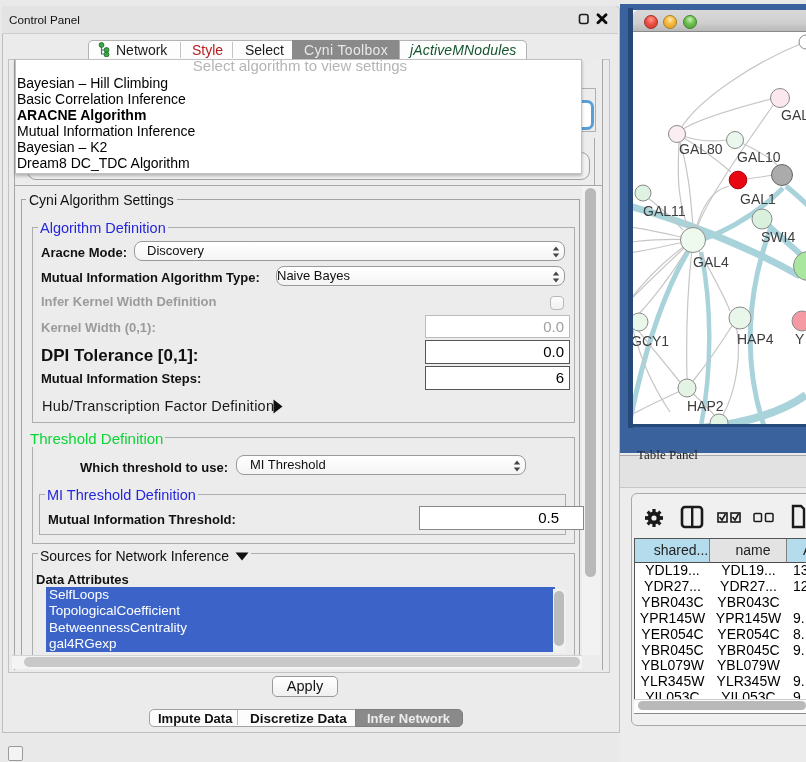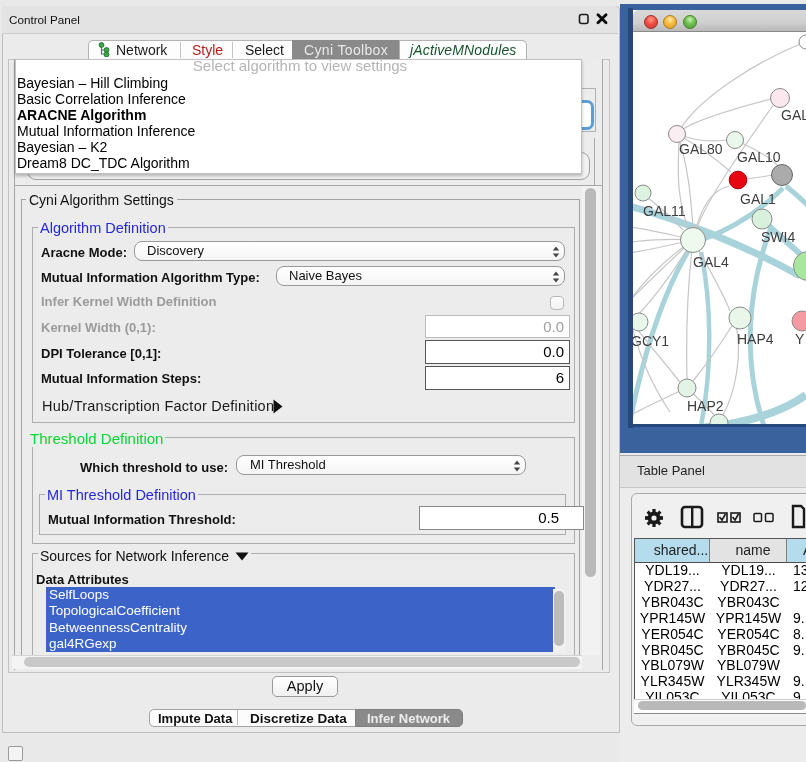--- a/index.html
+++ b/index.html
@@ -92,21 +92,21 @@
     <text x="631" y="346">GCY1</text>
     <text x="737" y="344">HAP4</text>
     <text x="795" y="344">Y</text>
     <text x="687" y="411">HAP2</text>
   </g>
 </svg>
 
 <div class="abs" style="left:620px;top:453px;width:186px;height:309px;background:#ececec;"></div>
 <div class="abs" style="left:620px;top:455px;width:186px;height:31px;background:#e2e2e2;
      border-top:1px solid #a8a8a8;border-bottom:1px solid #c6c6c6;"></div>
-<div class="abs" style="left:637px;top:463px;font-size:13px;color:#222;">Table Panel</div>
+<div class="abs" style="left:637px;top:447px;font-size:13px;color:#222;font-family:Liberation Serif, serif;">Table Panel</div>
 
 <div class="abs" style="left:631px;top:493px;width:180px;height:231px;background:#f0f0f0;
      border:1px solid #a9a9a9;border-radius:6px;"></div>
 
 <svg class="abs" style="left:640px;top:503px;" width="166" height="30" viewBox="0 0 166 30">
   <g fill="#1a1a1a">
 
     <g transform="translate(14,15)">
       <g>
         <rect x="-1.6" y="-9" width="3.2" height="18"></rect>
@@ -206,30 +206,30 @@
 
 <div class="abs" style="left:32px;top:227px;width:541px;height:194px;border:1px solid #adadad;"></div>
 <div class="abs" style="left:38px;top:220px;background:#ececec;padding:0 2px;font-size:14.5px;color:#2626dd;">Algorithm Definition</div>
 
 <div class="abs b" style="left:41px;top:245px;font-size:13px;color:#111;">Aracne Mode:</div>
 <div class="abs combo" style="left:134px;top:241px;width:429px;height:18px;"><span style="margin-left:12px;">Discovery</span><svg style="position:absolute;right:4px;top:3.5px;" width="8" height="12" viewBox="0 0 8 12">
       <path d="M4,0.5 L7.2,4.5 L0.8,4.5 z" fill="#444"></path>
       <path d="M4,11.5 L7.2,7.5 L0.8,7.5 z" fill="#444"></path>
     </svg></div>
 <div class="abs b" style="left:41px;top:270px;font-size:13px;color:#111;">Mutual Information Algorithm Type:</div>
-<div class="abs combo" style="left:276px;top:266px;width:287px;height:18px;"><span style="margin-left:12px;">Naive Bayes</span><svg style="position:absolute;right:4px;top:3.5px;" width="8" height="12" viewBox="0 0 8 12">
+<div class="abs combo" style="left:276px;top:266px;width:287px;height:18px;"><span style="">Naive Bayes</span><svg style="position:absolute;right:4px;top:3.5px;" width="8" height="12" viewBox="0 0 8 12">
       <path d="M4,0.5 L7.2,4.5 L0.8,4.5 z" fill="#444"></path>
       <path d="M4,11.5 L7.2,7.5 L0.8,7.5 z" fill="#444"></path>
     </svg></div>
 <div class="abs b" style="left:41px;top:294px;font-size:13px;color:#9b9b9b;">Infer Kernel Width Definition</div>
 <div class="abs" style="left:550px;top:296px;width:12px;height:12px;background:linear-gradient(#fdfdfd,#f0f0f0);border:1.5px solid #b9b9b9;border-radius:4px;"></div>
 <div class="abs b" style="left:41px;top:320px;font-size:13px;color:#9b9b9b;">Kernel Width (0,1):</div>
 <div class="abs" style="left:425px;top:315px;width:138px;height:21px;background:#fff;border:1px solid #bbb;
      font-size:15px;color:#a0a0a0;text-align:right;line-height:21px;padding-right:5px;">0.0</div>
-<div class="abs b" style="left:41px;top:346px;font-size:13px;color:#111;">DPI Tolerance [0,1]:</div>
+<div class="abs b" style="left:41px;top:346px;font-size:17px;color:#111;">DPI Tolerance [0,1]:</div>
 <div class="abs" style="left:425px;top:340px;width:138px;height:22px;background:#fff;border:1.5px solid #555;
      font-size:15px;color:#000;text-align:right;line-height:22px;padding-right:5px;">0.0</div>
 <div class="abs b" style="left:41px;top:371px;font-size:13px;color:#111;">Mutual Information Steps:</div>
 <div class="abs" style="left:425px;top:366px;width:138px;height:22px;background:#fff;border:1.5px solid #555;
      font-size:15px;color:#000;text-align:right;line-height:22px;padding-right:5px;">6</div>
 
 <div class="abs" style="left:42px;top:398px;font-size:14.5px;color:#1a1a1a;letter-spacing:0.25px;">Hub/Transcription Factor Definition</div>
 <svg class="abs" style="left:273px;top:399px;" width="10" height="15" viewBox="0 0 10 15">
     <path d="M0.5,0.5 L9.5,7.5 L0.5,14.5 z" fill="#111"></path>
   </svg>

